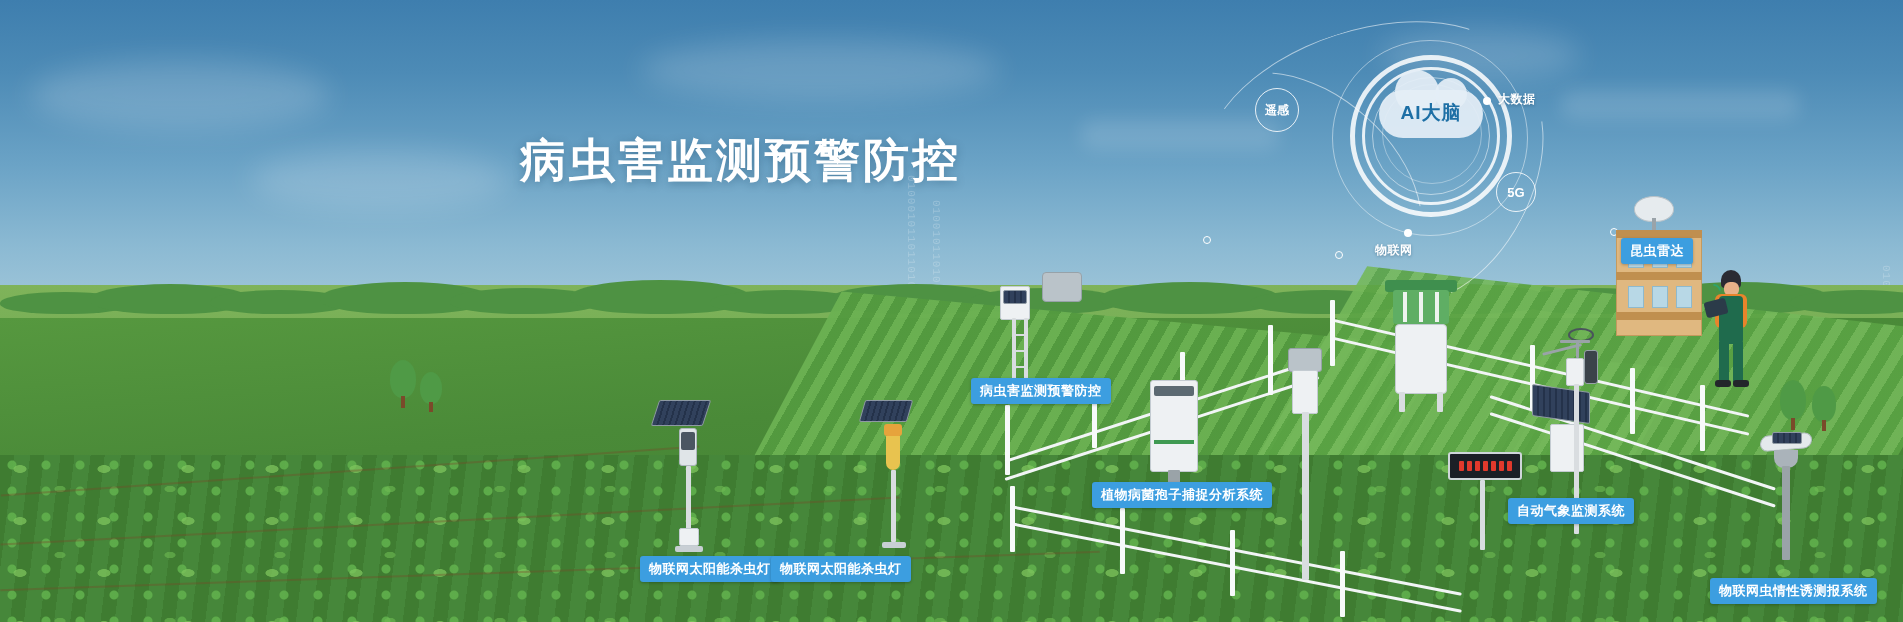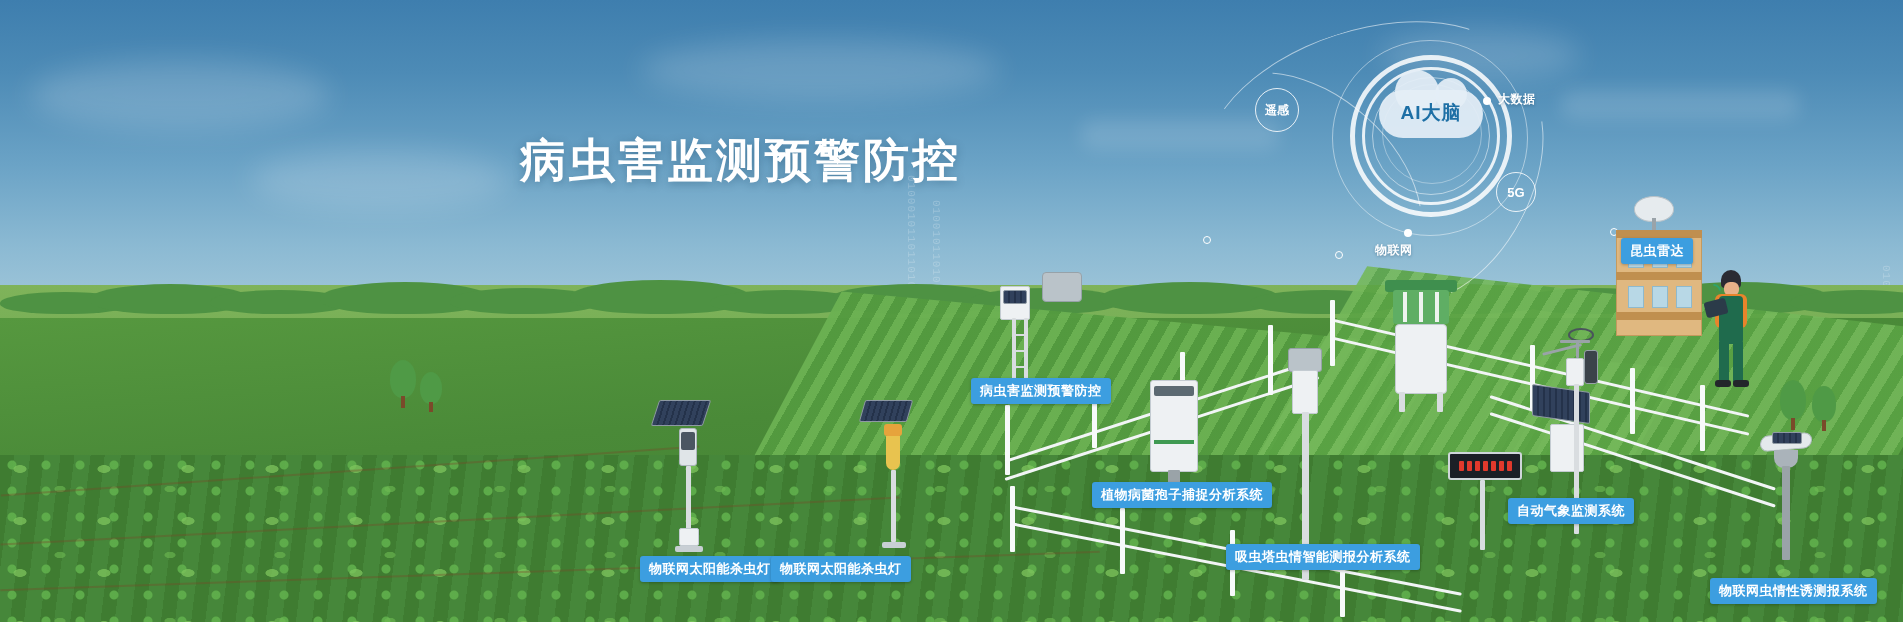--- a/index.html
+++ b/index.html
@@ -360,21 +360,20 @@
     <div class="pole" style="left:29px;top:70px;width:5px;height:72px;"></div>
     <div style="position:absolute;left:20px;top:142px;width:24px;height:6px;background:#c8cfd4;border-radius:2px;"></div>
   </div>
   <div class="chip" style="left:771px;top:556px;">物联网太阳能杀虫灯</div>
 
   <div class="dev" style="left:1288px;top:348px;">
     <div class="box-grey" style="left:0;top:0;width:34px;height:24px;border-radius:3px;"></div>
     <div class="box-white" style="left:4px;top:22px;width:26px;height:44px;"></div>
     <div class="pole" style="left:14px;top:64px;width:7px;height:168px;"></div>
   </div>
-  <div class="chip" style="left:1226px;top:544px;">吸虫塔虫情智能测报分析系统</div>
 
   <div class="led" style="left:1448px;top:452px;width:74px;height:28px;">
     <i></i>
       <i></i>
       <i></i>
       <i></i>
       <i></i>
       <i></i>
       <i></i>
   </div>

